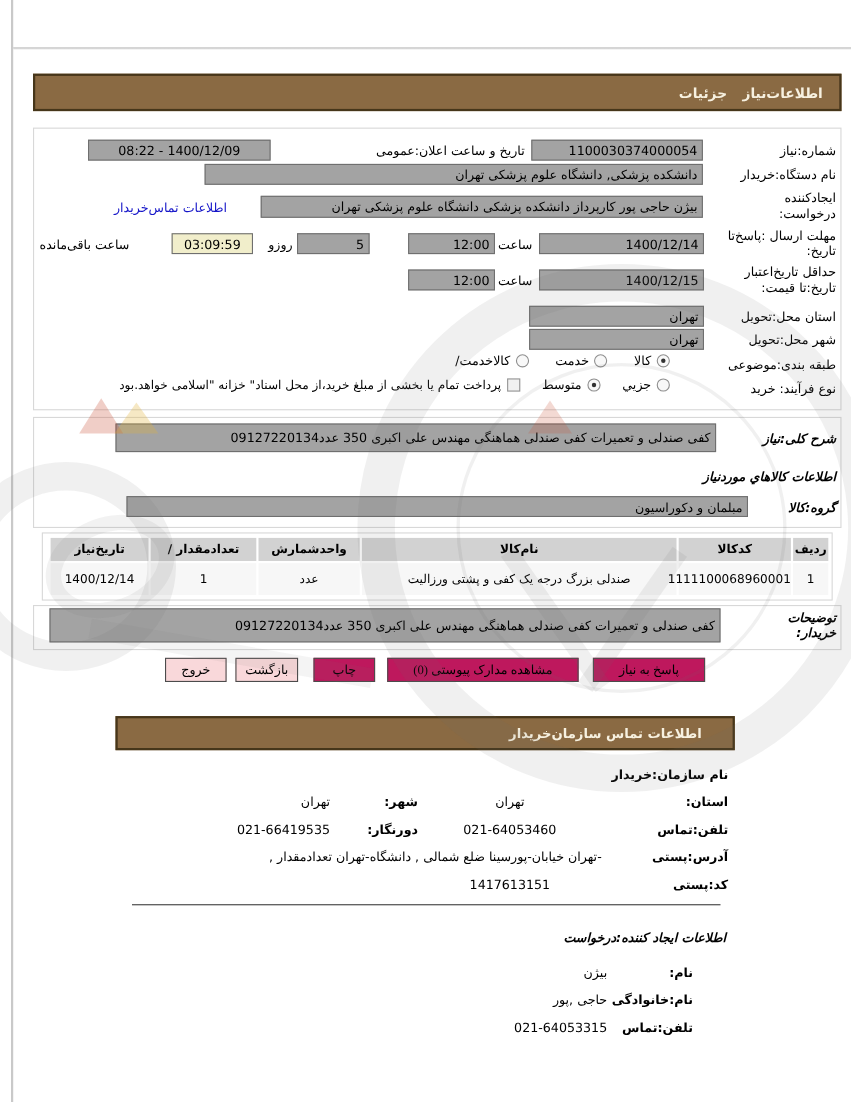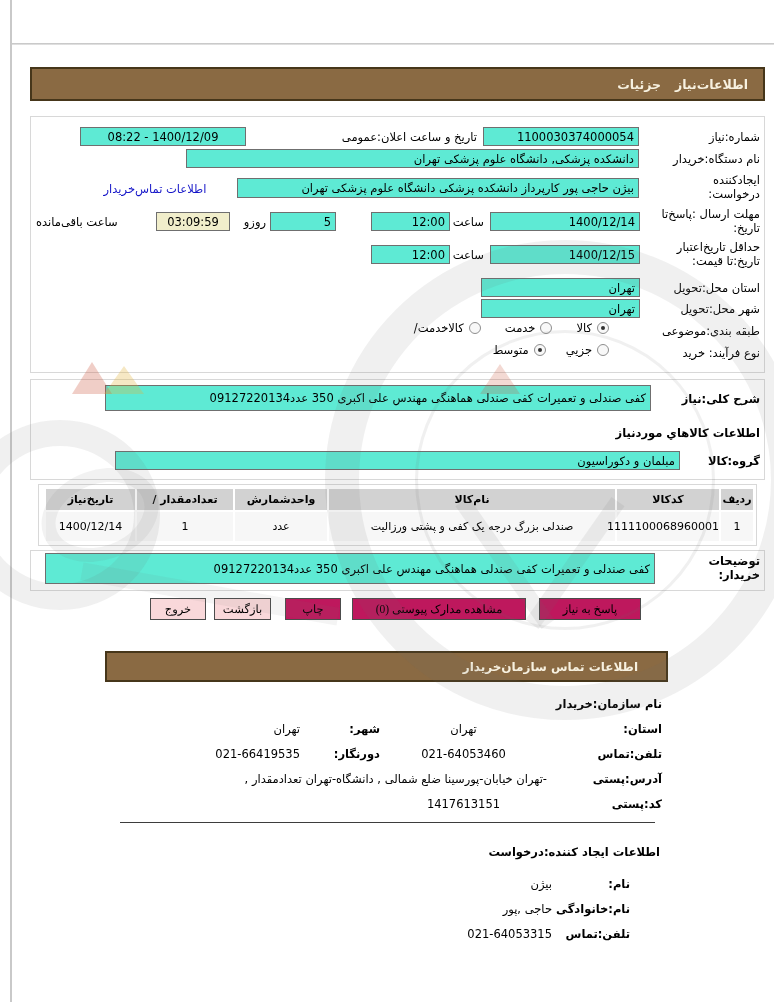--- a/index.html
+++ b/index.html
@@ -18,24 +18,24 @@
   
   .bar { background:#8a6a43; border:2px solid #46361a; display:flex; align-items:center;
          color:#f7f1e0; font-weight:bold; font-size:12.5px; direction:rtl; }
   .bar .bar-word { white-space:nowrap; }
 
   
   .panel { border:1px solid #d8d8d8; background:transparent; }
 
   
   .lbl { direction:rtl; text-align:right; white-space:nowrap; line-height:14px; }
-  .b { font-weight:bold; }
-
-  
-  .ibox { border:1px solid #6f6f6f; background:#5eead4; direction:rtl;
+  .b { font-weight:bold;font-style:italic; }
+
+  
+  .ibox { border:1px solid #6f6f6f; background:#a3a3a3; direction:rtl;
           display:flex; align-items:center; padding:0 4px; overflow:hidden;
           white-space:nowrap; }
   .ibox.center { justify-content:center; }
   .beige { background:#f1eecb; }
   .ltr { direction:ltr; unicode-bidi:isolate; }
 
   a.link { color:#1515c8; text-decoration:none; white-space:nowrap; direction:rtl; }
 
   
   .optrow { direction:rtl; display:flex; align-items:center; gap:24px; }
@@ -199,20 +199,24 @@
 
 <div class="abs lbl" style="right:14px; top:346px;">نوع فرآیند: خرید</div>
 <div class="abs optrow" style="right:165px; top:343px; gap:20px;">
   <div class="opt">
     <span class="radio"></span>
     <span>جزیي</span>
   </div>
   <div class="opt">
     <span class="radio sel"></span>
     <span>متوسط</span>
+  </div>
+  <div class="opt">
+    <span class="chk"></span>
+    <span style="font-size:11px;">پرداخت تمام یا بخشی از مبلغ خرید،از محل اسناد" خزانه "اسلامی خواهد.بود</span>
   </div>
 </div>
 
 <div class="abs panel" style="left:30px; top:379px; width:735px; height:101px;"></div>
 
 <div class="abs lbl b" style="right:14px; top:392px;">شرح کلی:نیاز</div>
 <div class="abs ibox" style="left:105px; top:385px; width:546px; height:26px;">
   <span>کفی صندلی و تعمیرات کفی صندلی هماهنگی مهندس علی اکبری 350 عدد09127220134</span>
 </div>
 <div class="abs lbl b" style="right:14px; top:426px;">اطلاعات کالاهاي موردنیاز</div>

